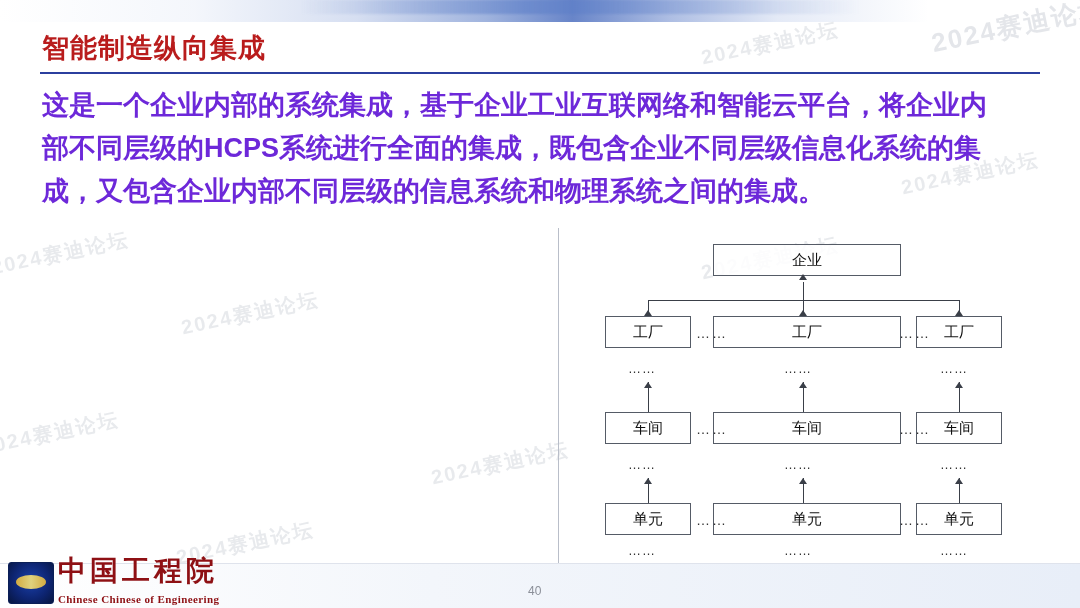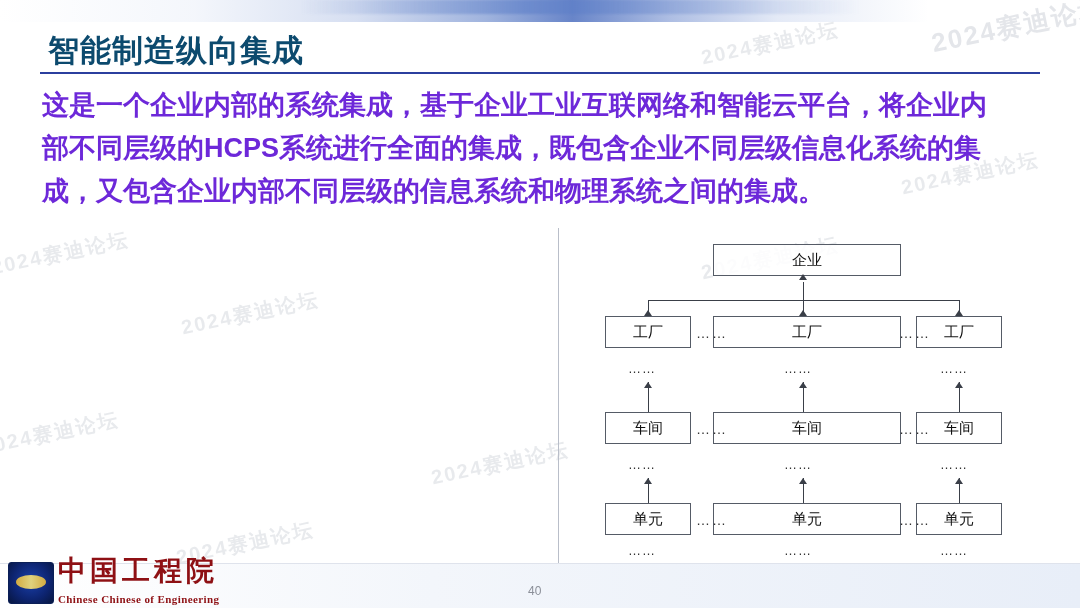--- a/index.html
+++ b/index.html
@@ -62,24 +62,24 @@
   }
   .wm.s {
     font-size: 20px;
     color: rgba(120,130,150,0.17);
   }
 
   
   .title {
     position: absolute;
     top: 30px;
-    left: 48px;
-    font-size: 31px;
-    font-weight: bold;
-    color: #0c4a6e;
+    left: 42px;
+    font-size: 27px;
+    font-weight: bold;
+    color: #b91c1c;
     letter-spacing: 1px;
   }
   .title-rule {
     position: absolute;
     top: 72px;
     left: 40px;
     width: 1000px;
     height: 2px;
     background: #2b3f9e;
   }

